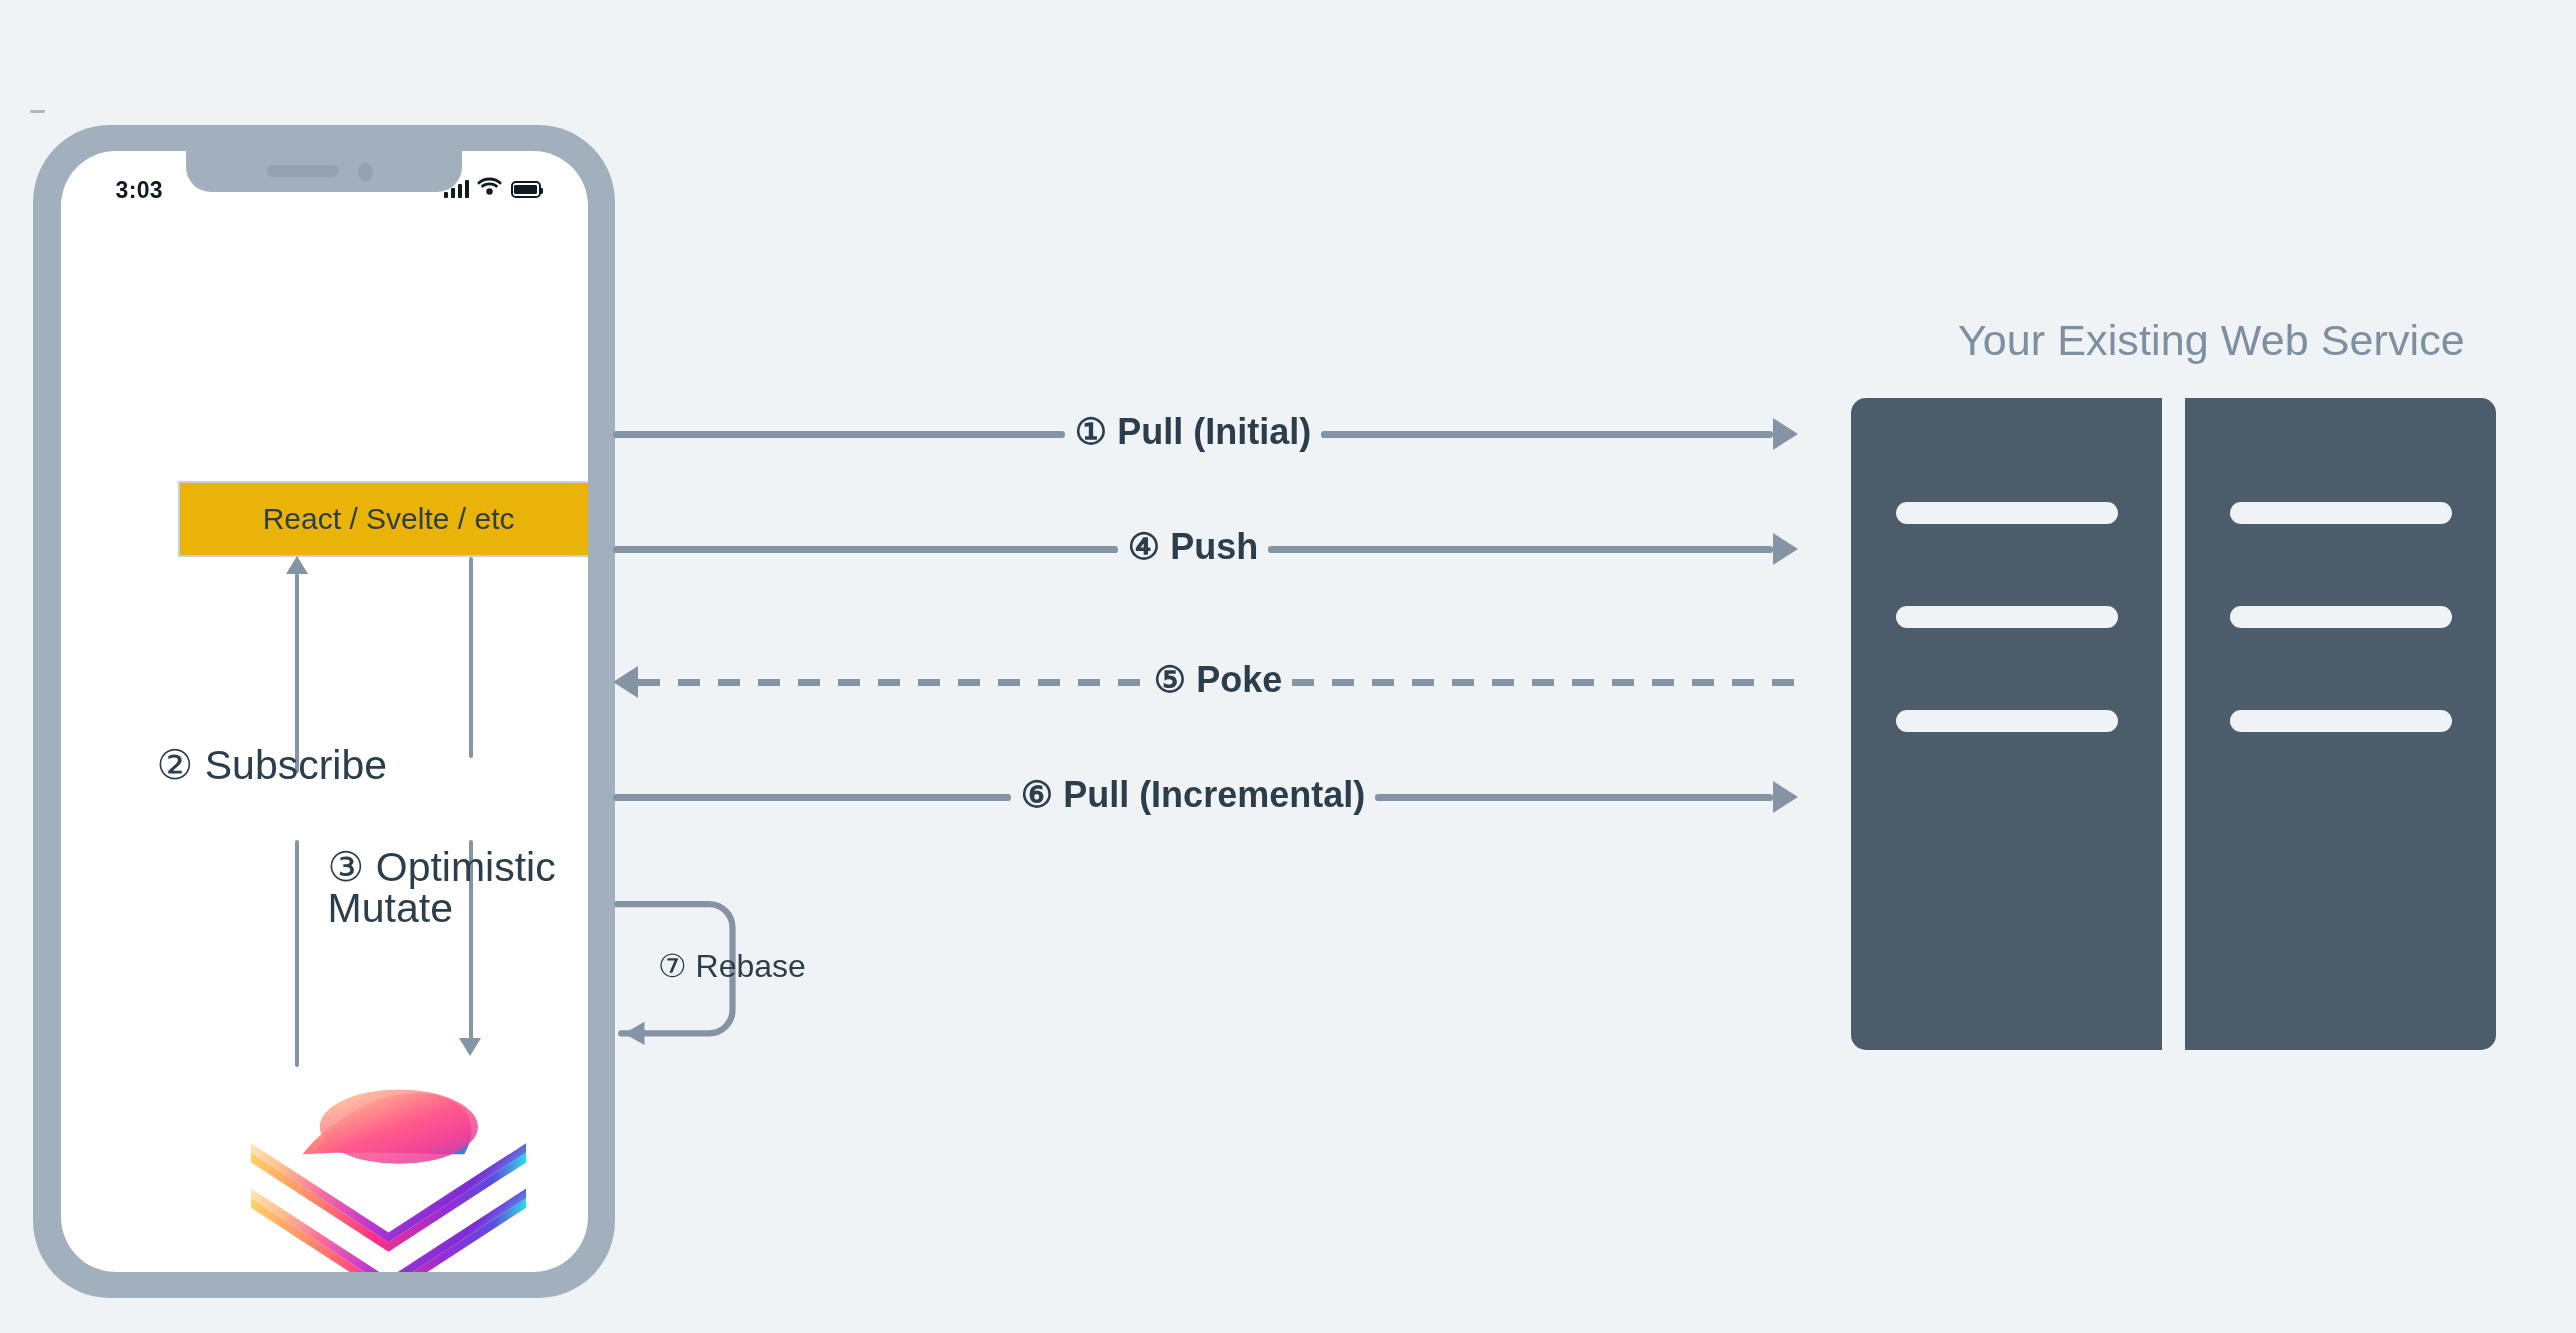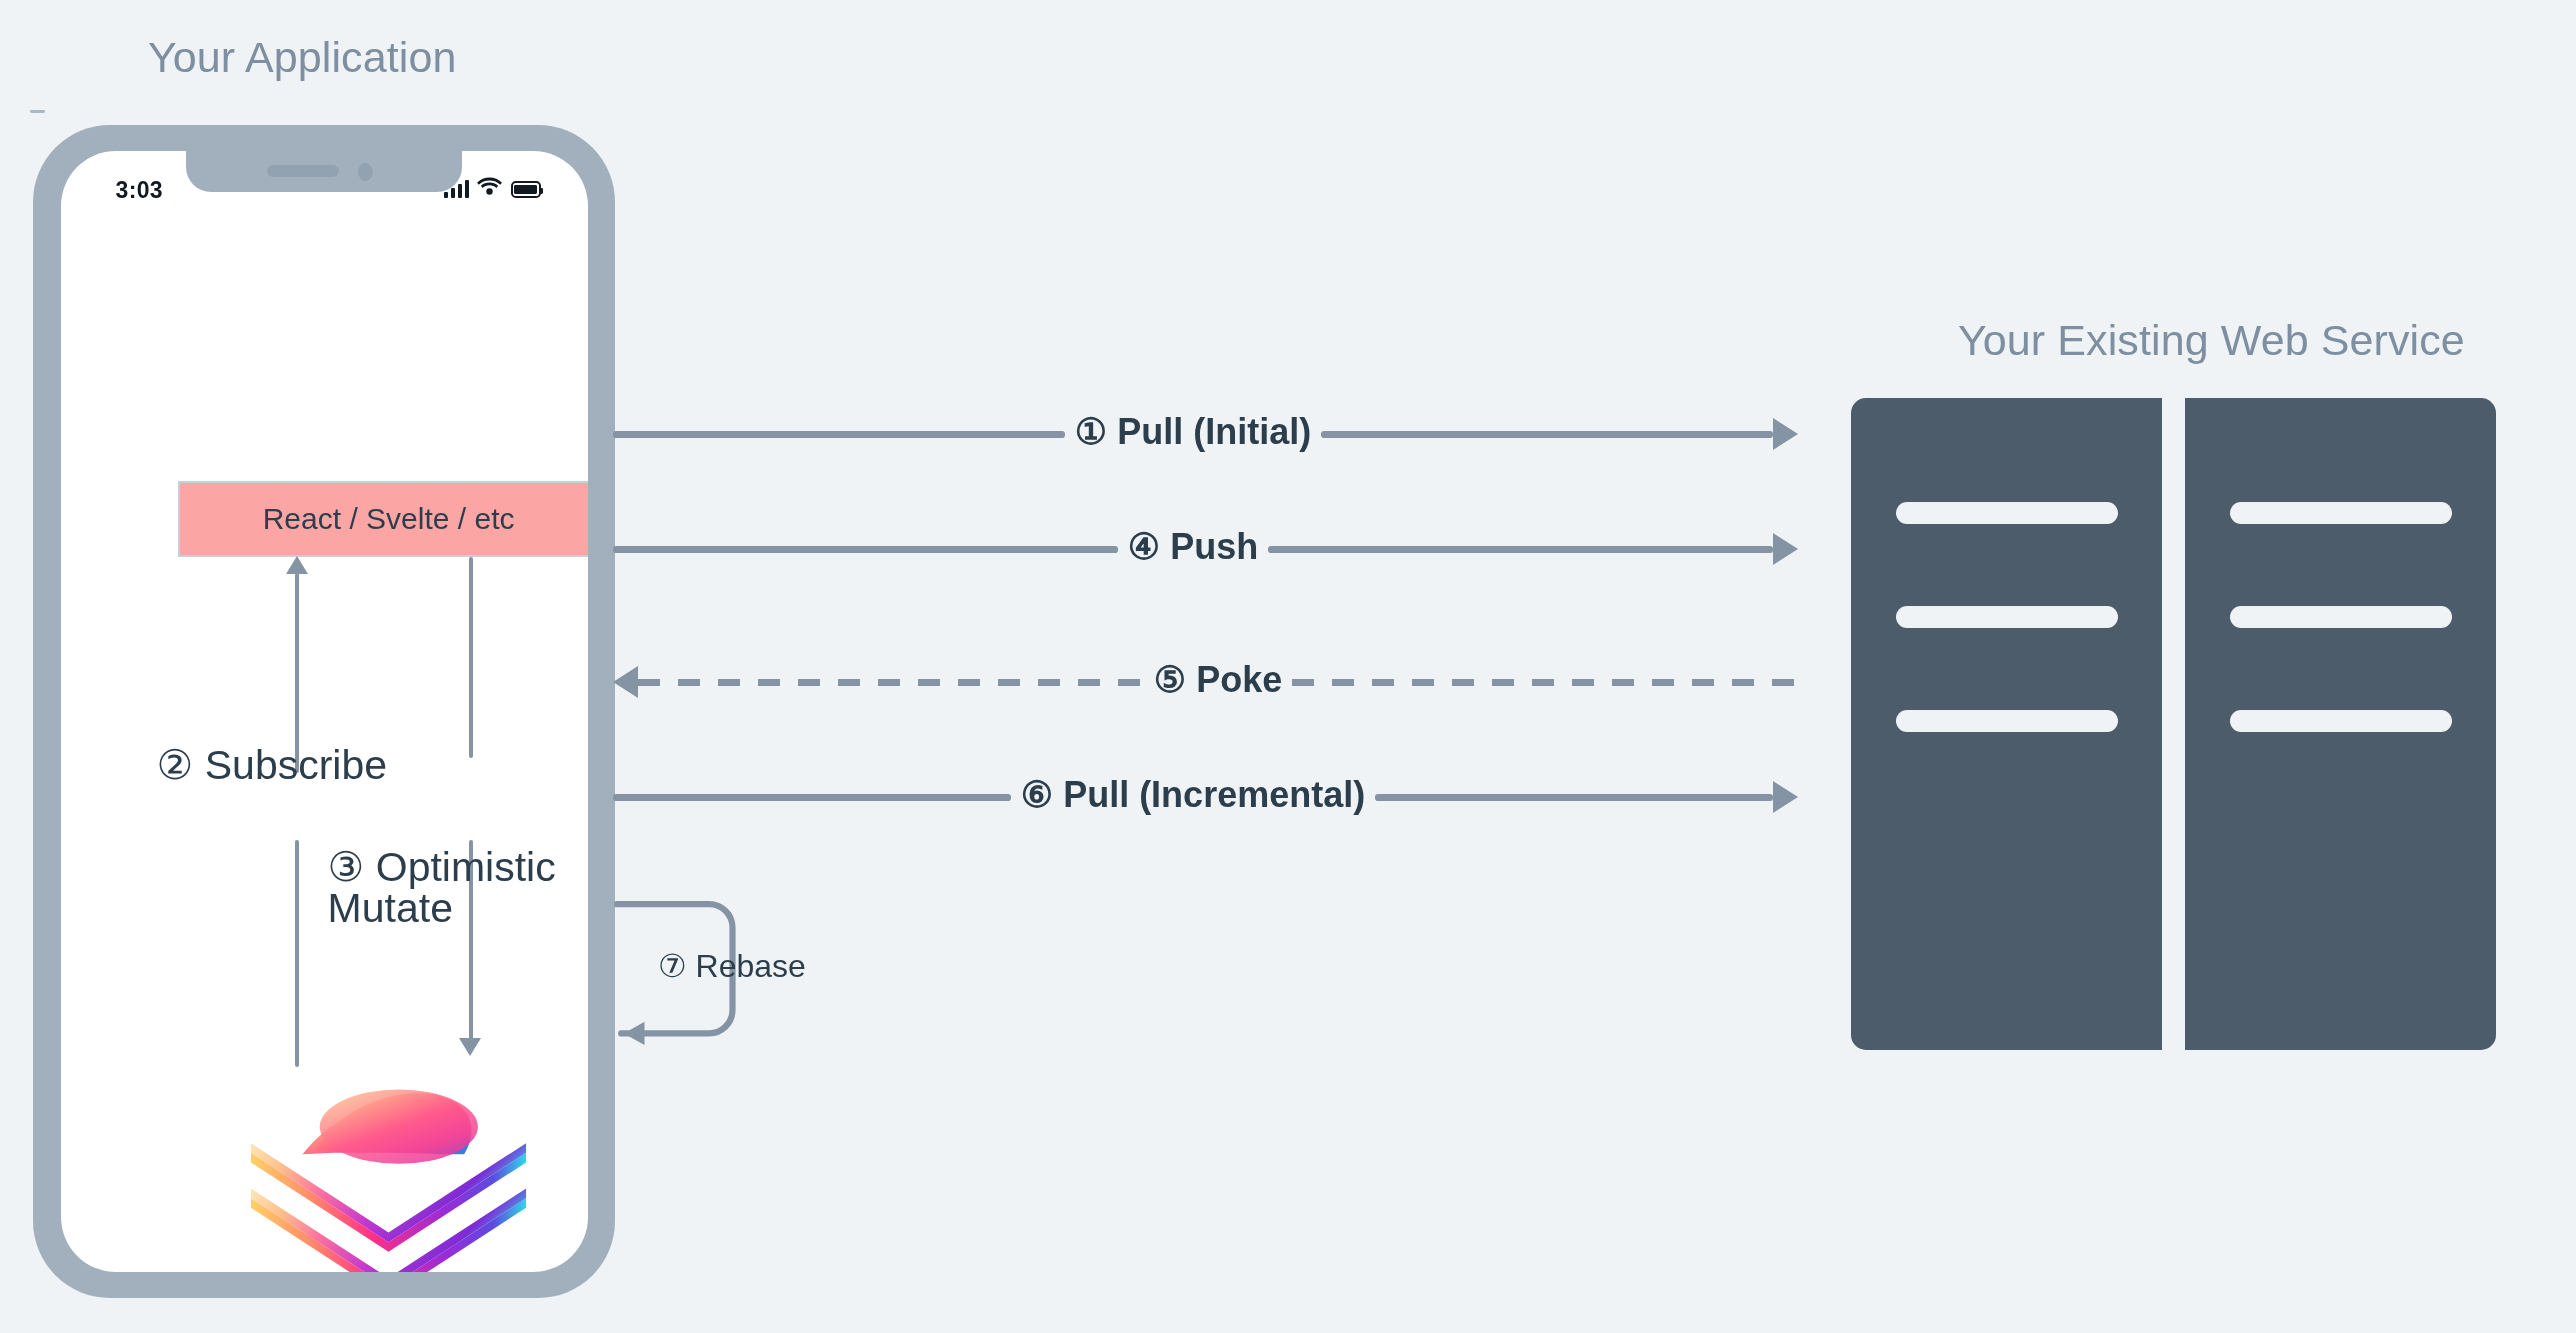--- a/index.html
+++ b/index.html
@@ -83,21 +83,21 @@
   
   #frame-dash{
     position:absolute;left:30px;top:110px;
     width:15px;height:2.8px;background:#A9B7C3;border-radius:1.4px;
   }
 
   
   #react-box{
     position:absolute;left:117px;top:330px;
     width:422px;height:76px;
-    background:#fca5a5;
+    background:#eab308;
     border:2.1px solid #C4D0DA;
     box-sizing:border-box;
     display:flex;align-items:center;justify-content:center;
   }
   #react-box span{
     font-size:30px;color:#2C3E4C;white-space:nowrap;
   }
 
   
   .vline{position:absolute;width:4.8px;background:#8494A4;border-radius:2.4px;}
@@ -192,21 +192,20 @@
   }
   .server-bar.b1{top:104px;}
   .server-bar.b2{top:208px;}
   .server-bar.b3{top:312px;}
 </style>
 </head>
 <body>
 
 <div id="stage">
 
-  <div class="section-title" id="app-title">Your Application</div>
 
   <div id="frame-dash"></div>
 
   <div id="phone-frame">
     <div id="phone-screen">
 
       <div id="phone-notch">
         <div id="notch-speaker"></div>
         <div id="notch-camera"></div>
       </div>

